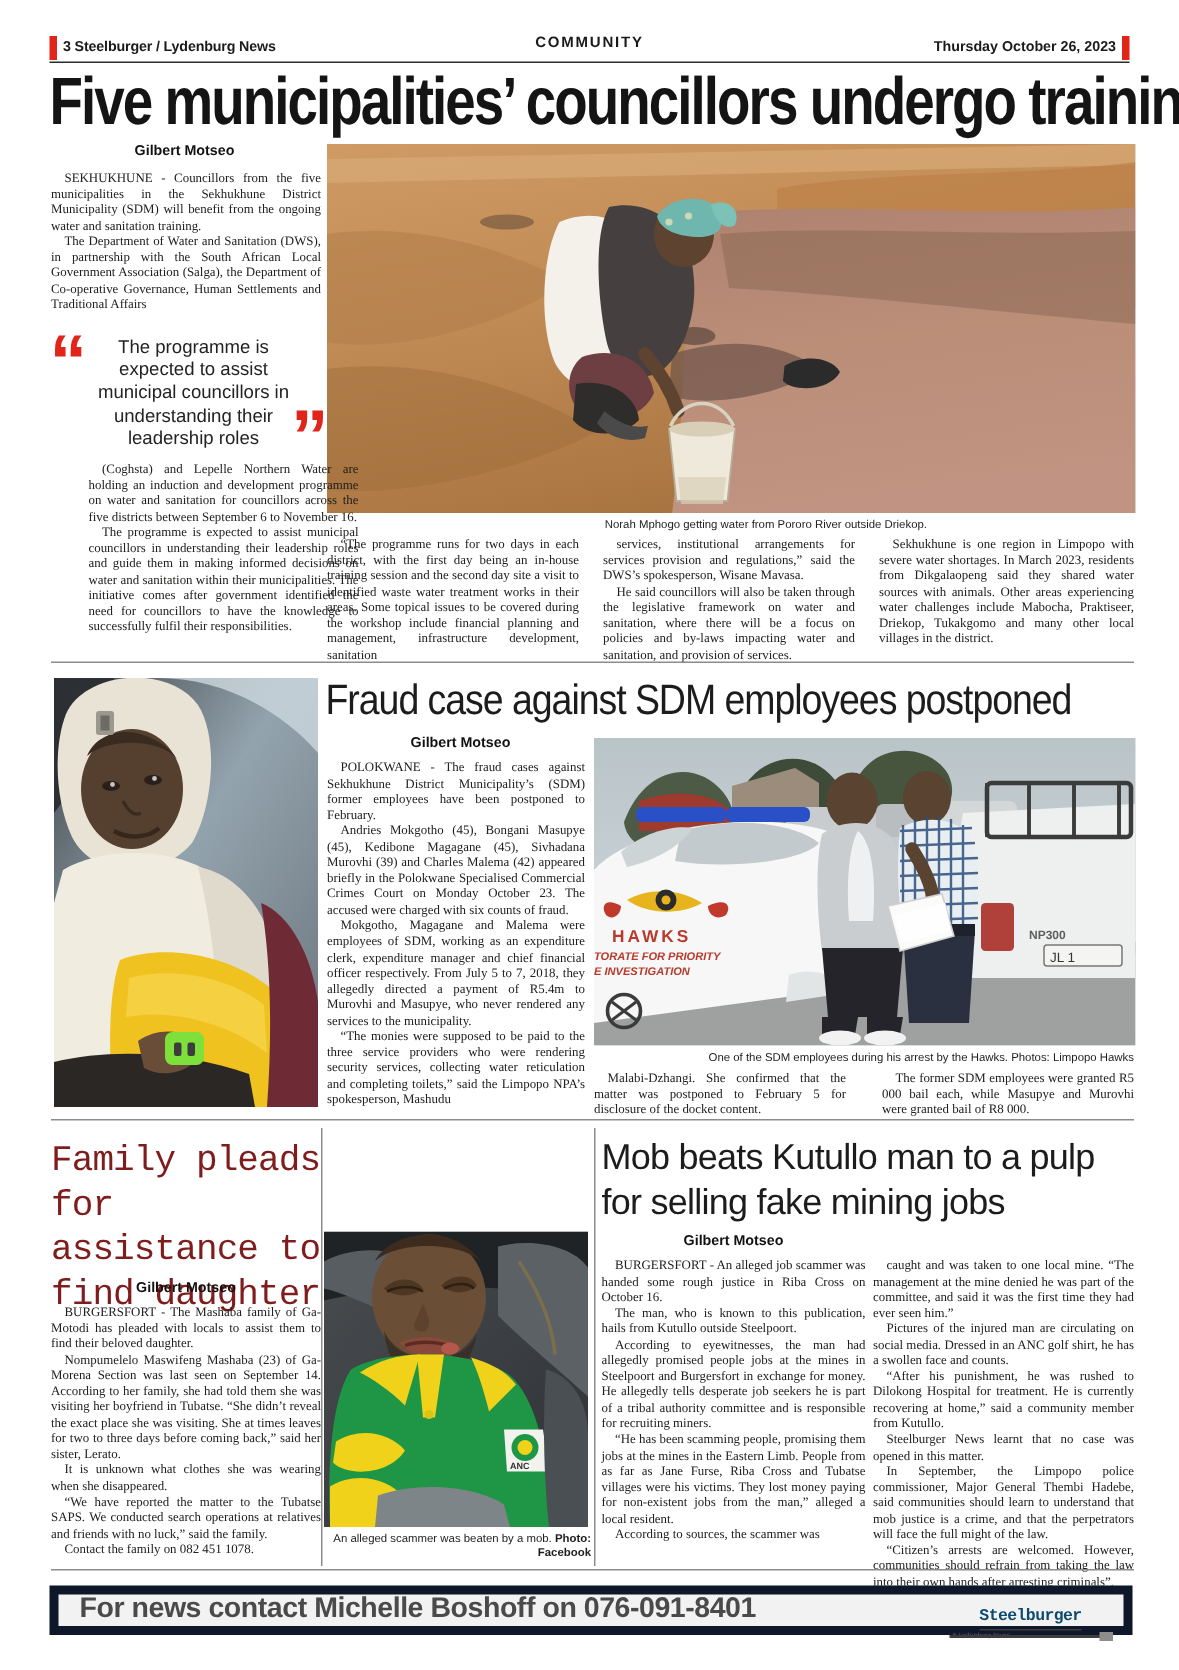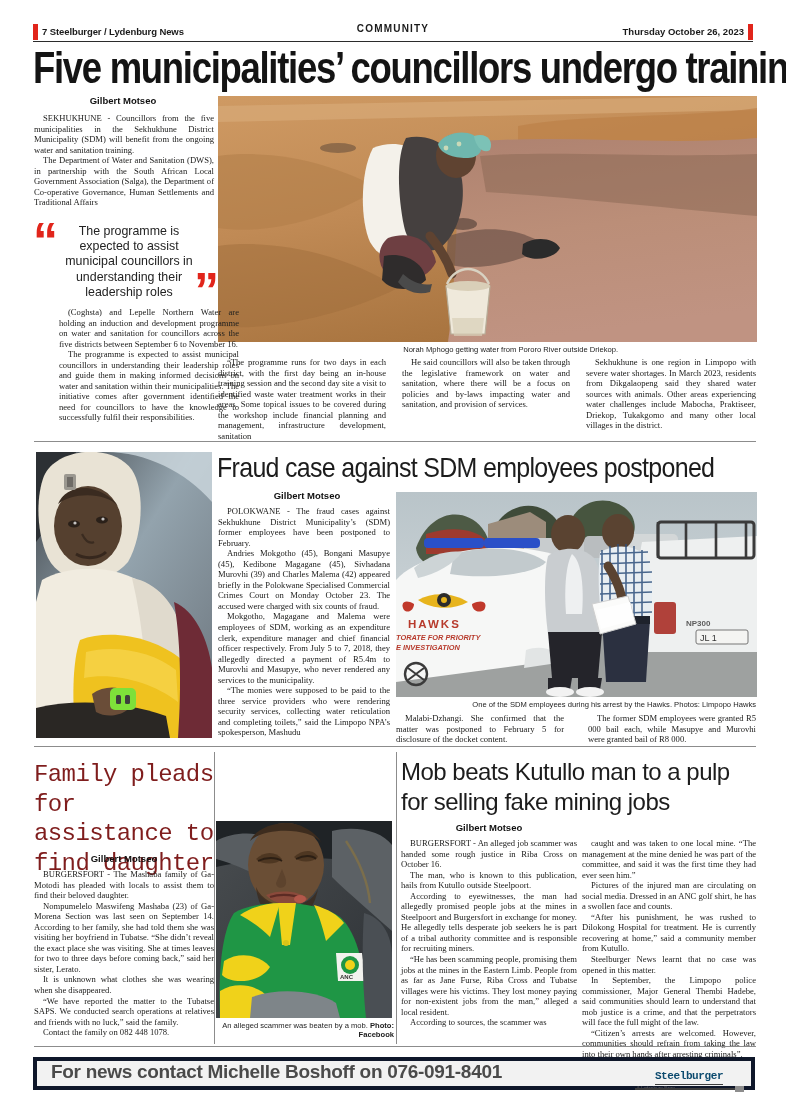--- a/index.html
+++ b/index.html
@@ -196,23 +196,23 @@
   .rule { position: absolute; background: #8c8c8c; }
   .vrule { width: 1px; }
   .hrule { height: 1px; }
 
   
   .banner {
     position: absolute;
     left: 33px; top: 1057px;
     width: 722px; height: 33px;
     background: #f2f2f2;
-    border: 4px solid #0f172a;
+    border: 6px solid #0f172a;
     display: flex;
-    align-items: flex-start;
+    align-items: flex-end;
   }
   .banner-text {
     font-family: "Liberation Sans", sans-serif;
     font-weight: bold;
     font-size: 19px;
     letter-spacing: -0.3px;
     color: #4a4a4a;
     margin-left: 14px;
     white-space: nowrap;
   }
@@ -258,21 +258,21 @@
   
   svg.scene { display: block; width: 100%; height: 100%; }
 </style>
 </head>
 <body>
 
 <div class="page">
 
   <div class="masthead">
     <div class="mh-tab"></div>
-    <div class="mh-left">7 Steelburger / Lydenburg News</div>
+    <div class="mh-left">3 Steelburger / Lydenburg News</div>
     <div class="mh-spacer"></div>
     <div class="mh-center">COMMUNITY</div>
     <div class="mh-right">Thursday October 26, 2023</div>
     <div class="mh-tab"></div>
   </div>
 
   <div class="hl-main">Five municipalities’ councillors undergo training</div>
 
   <div class="photo" id="photo1">
     <svg class="scene" viewBox="0 0 539 246" preserveAspectRatio="none">
@@ -333,20 +333,21 @@
       <p>The Department of Water and Sanitation (DWS), in partnership with the South African Local Government Association (Salga), the Department of Co-operative Governance, Human Settlements and Traditional Affairs</p>
     </div>
   <div class="body-col" id="a1c1b" style="left:34px; top:307px; width:180px;margin-left:25px;">
       <p>(Coghsta) and Lepelle Northern Water are holding an induction and development programme on water and sanitation for councillors across the five districts between September 6 to November 16.</p>
       <p>The programme is expected to assist municipal councillors in understanding their leadership roles and guide them in making informed decisions on water and sanitation within their municipalities. The initiative comes after government identified the need for councillors to have the knowledge to successfully fulfil their responsibilities.</p>
     </div>
   <div class="body-col" id="a1c2" style="left:218px; top:357px; width:168px;">
       <p>“The programme runs for two days in each district, with the first day being an in-house training session and the second day site a visit to identified waste water treatment works in their areas. Some topical issues to be covered during the workshop include financial planning and management, infrastructure development, sanitation</p>
     </div>
   <div class="body-col" id="a1c3" style="left:402px; top:357px; width:168px;">
+      <p>services, institutional arrangements for services provision and regulations,” said the DWS’s spokesperson, Wisane Mavasa.</p>
       <p>He said councillors will also be taken through the legislative framework on water and sanitation, where there will be a focus on policies and by-laws impacting water and sanitation, and provision of services.</p>
     </div>
   <div class="body-col" id="a1c4" style="left:586px; top:357px; width:170px;">
       <p>Sekhukhune is one region in Limpopo with severe water shortages. In March 2023, residents from Dikgalaopeng said they shared water sources with animals. Other areas experiencing water challenges include Mabocha, Praktiseer, Driekop, Tukakgomo and many other local villages in the district.</p>
     </div>
 
   <div class="pullquote">
     <div class="pq-mark pq-open">“</div>
     <div class="pq-text">The programme is expected to assist municipal councillors in understanding their leadership roles</div>
     <div class="pq-mark pq-close">”</div>
@@ -496,21 +497,21 @@
 
   <div class="rule hrule" style="left:34px; top:746px; width:722px;"></div>
 
   <div class="hl-3">Family pleads for assistance to find daughter</div>
   <div class="byline" style="position:absolute; left:34px; top:853px; width:180px;">Gilbert Motseo</div>
   <div class="body-col" id="a3c1" style="left:34px; top:869px; width:180px;">
       <p>BURGERSFORT - The Mashaba family of Ga-Motodi has pleaded with locals to assist them to find their beloved daughter.</p>
       <p>Nompumelelo Maswifeng Mashaba (23) of Ga-Morena Section was last seen on September 14. According to her family, she had told them she was visiting her boyfriend in Tubatse. “She didn’t reveal the exact place she was visiting. She at times leaves for two to three days before coming back,” said her sister, Lerato.</p>
       <p>It is unknown what clothes she was wearing when she disappeared.</p>
       <p>“We have reported the matter to the Tubatse SAPS. We conducted search operations at relatives and friends with no luck,” said the family.</p>
-      <p>Contact the family on 082 448 1078.</p>
+      <p>Contact the family on 082 451 1078.</p>
     </div>
 
   <div class="rule vrule" style="left:214px; top:752px; height:292px;"></div>
 
   <div class="hl-4">Mob beats Kutullo man to a pulp for selling fake mining jobs</div>
   <div class="byline" style="position:absolute; left:401px; top:822px; width:176px;">Gilbert Motseo</div>
   <div class="body-col" id="a4c1" style="left:401px; top:838px; width:176px;">
       <p>BURGERSFORT - An alleged job scammer was handed some rough justice in Riba Cross on October 16.</p>
       <p>The man, who is known to this publication, hails from Kutullo outside Steelpoort.</p>
       <p>According to eyewitnesses, the man had allegedly promised people jobs at the mines in Steelpoort and Burgersfort in exchange for money. He allegedly tells desperate job seekers he is part of a tribal authority committee and is responsible for recruiting miners.</p>

